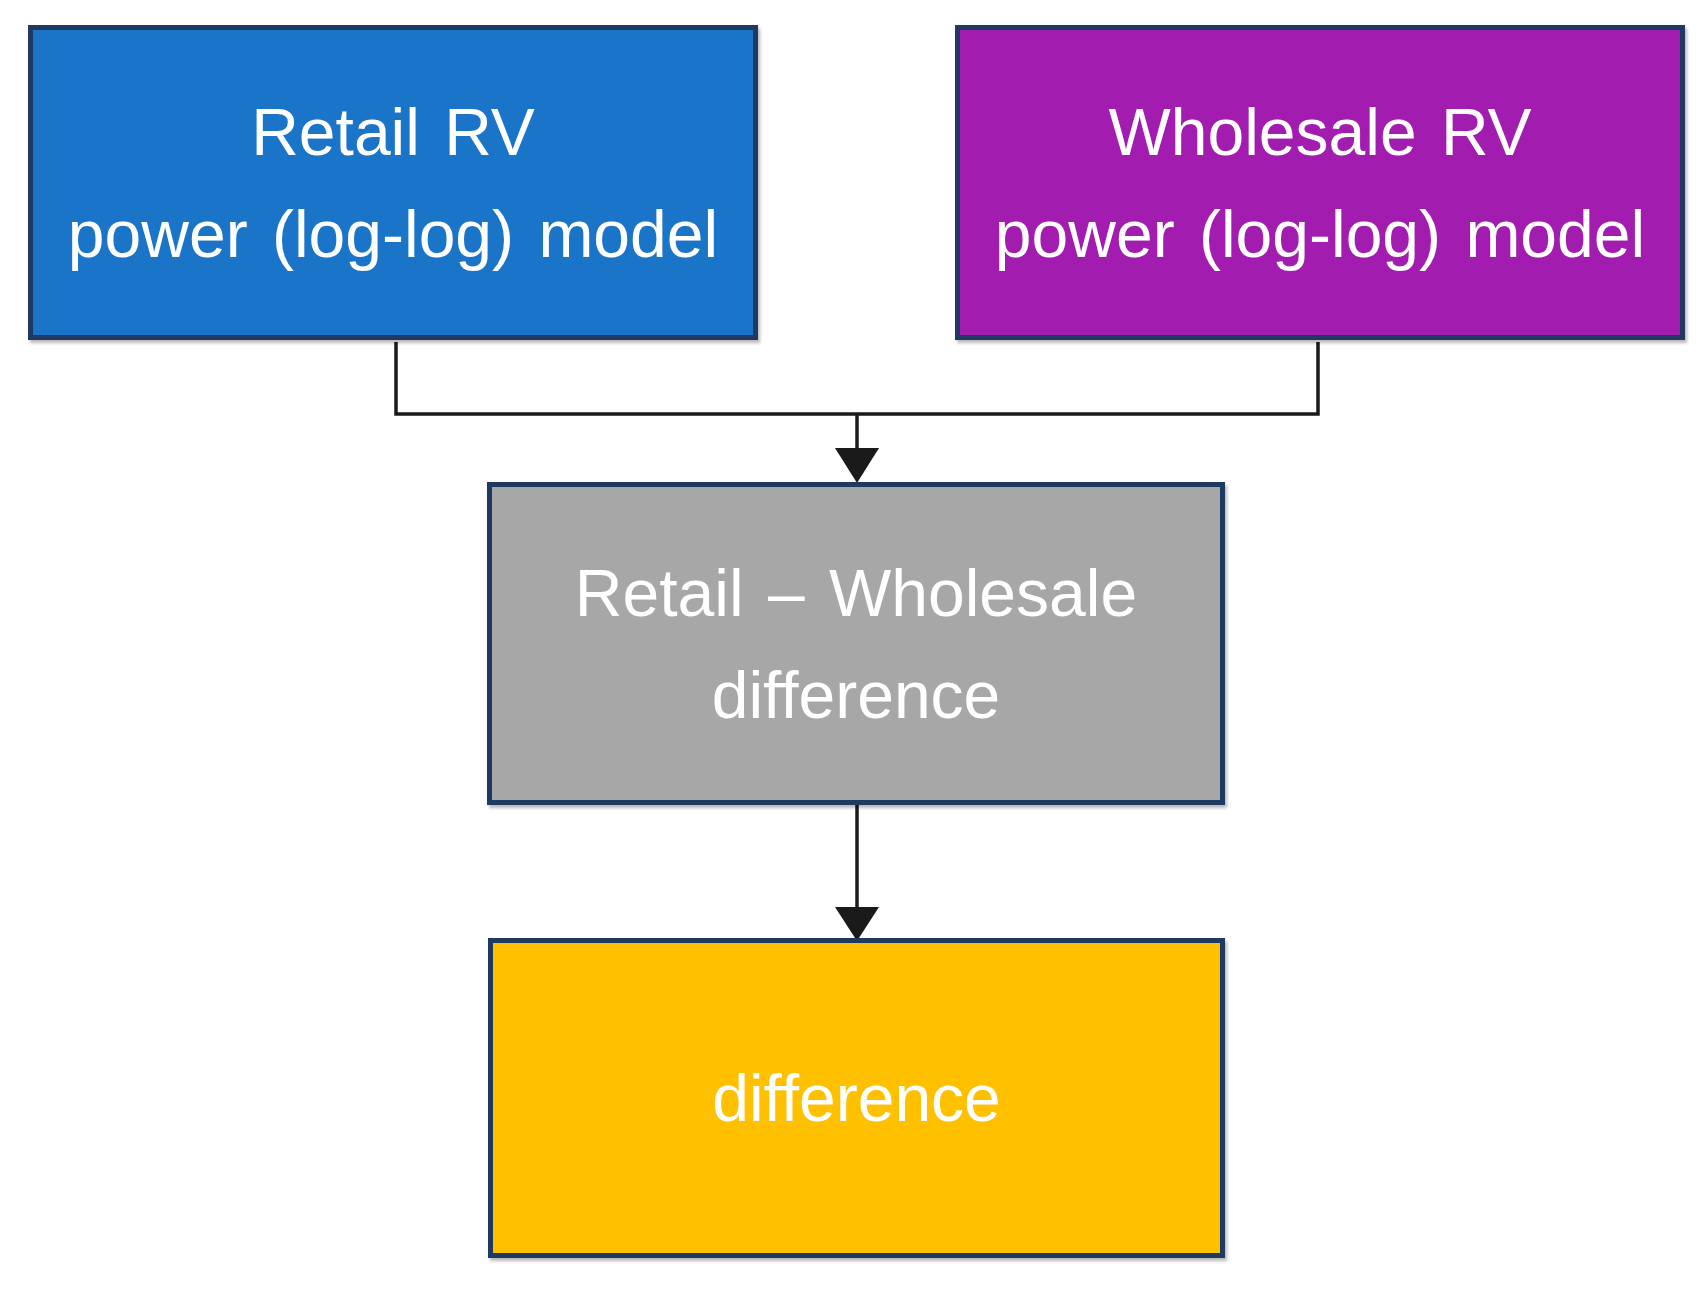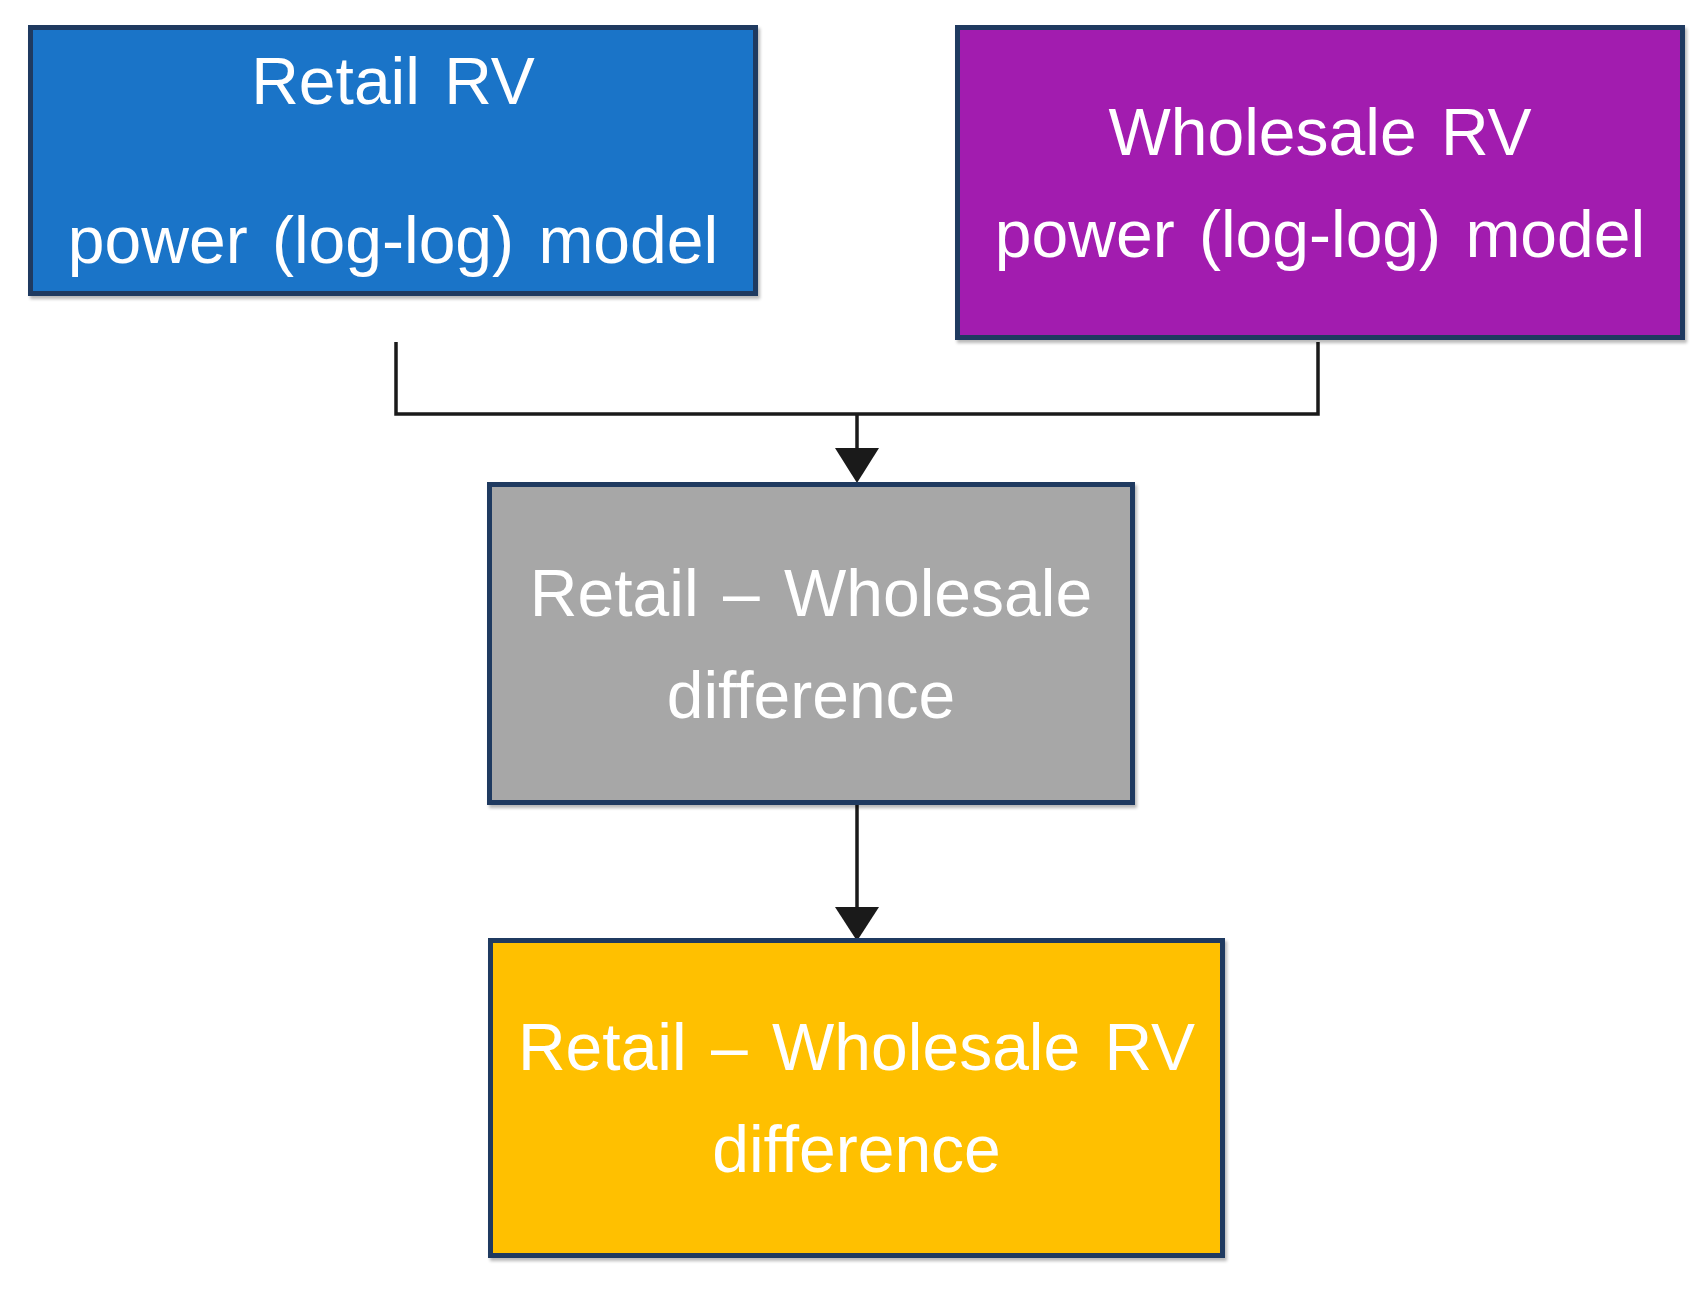--- a/index.html
+++ b/index.html
@@ -30,23 +30,23 @@
     flex-direction: column;
     justify-content: center;
     align-items: center;
     text-align: center;
     color: #ffffff;
     font-size: 66px;
     line-height: 102px;
     word-spacing: 6px;
     box-shadow: 2px 3px 3px rgba(0,0,0,0.28);
   }
-  .node-retail      { left: 28px;  top: 25px;  width: 730px; height: 271px; justify-content: space-between; }
+  .node-retail      { left: 28px;  top: 25px;  width: 730px; height: 315px; }
   .node-wholesale   { left: 955px; top: 25px;  width: 730px; height: 315px; }
-  .node-difference  { left: 487px; top: 482px; width: 648px; height: 323px; }
+  .node-difference  { left: 487px; top: 482px; width: 738px; height: 323px; }
   .node-polynomial  { left: 488px; top: 938px; width: 737px; height: 320px; }
   .tline {
     white-space: nowrap;
   }
 </style>
 </head>
 <body>
 
 <div class="canvas" style="background-color: rgb(255, 255, 255);">
 
@@ -67,17 +67,16 @@
     <div class="tline">Wholesale RV</div>
     <div class="tline">power (log-log) model</div>
   </div>
 
   <div class="node node-difference" style="background-color: rgb(167, 167, 167); border-color: rgb(31, 58, 96); color: rgb(255, 255, 255);">
     <div class="tline">Retail – Wholesale</div>
     <div class="tline">difference</div>
   </div>
 
   <div class="node node-polynomial" style="background-color: rgb(255, 192, 0); border-color: rgb(31, 58, 96); color: rgb(255, 255, 255);">
-    <div class="tline">Retail – Wholesale RV</div>
     <div class="tline">difference</div>
   </div>
 
 </div>
 
 </body></html>

